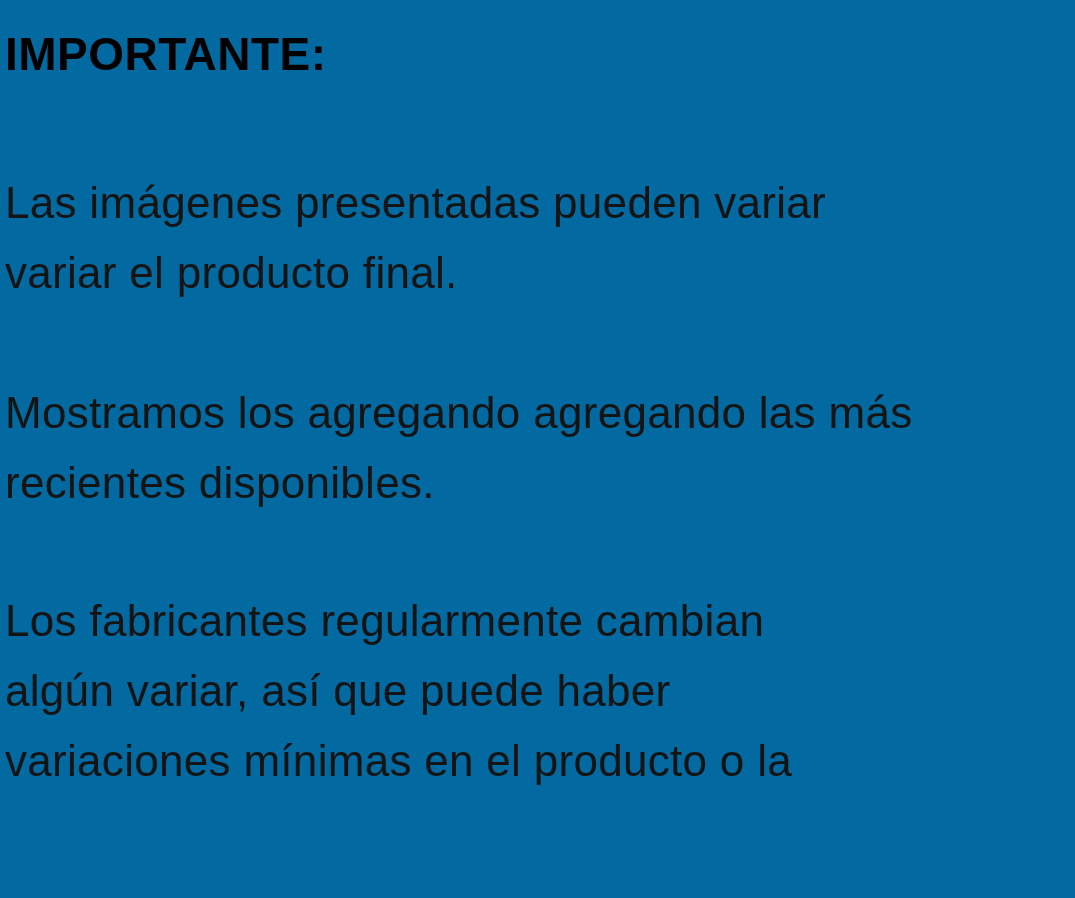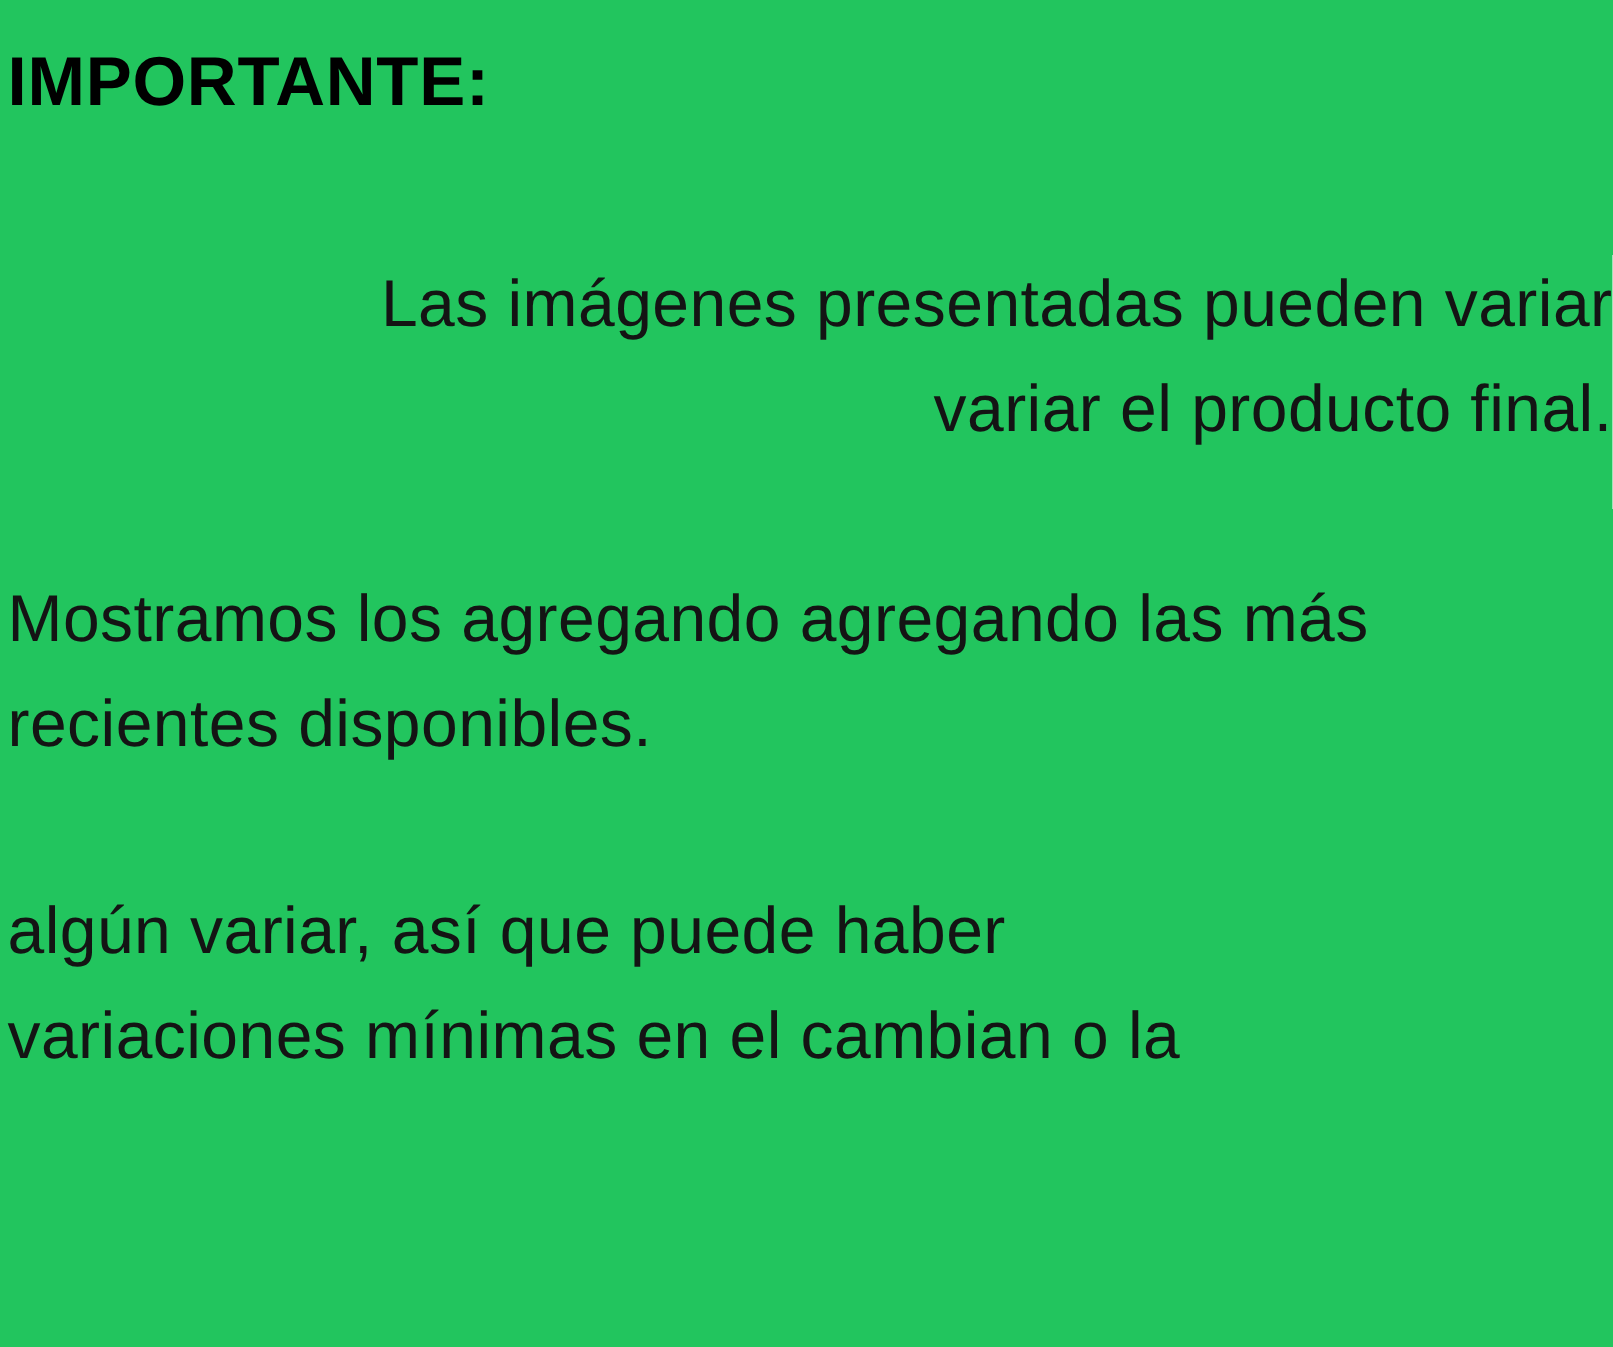--- a/index.html
+++ b/index.html
@@ -11,41 +11,41 @@
     width: 1075px;
     height: 898px;
     overflow: hidden;
     font-family: "Liberation Sans", "DejaVu Sans", sans-serif;
     -webkit-font-smoothing: antialiased;
   }
   .page {
     position: relative;
     width: 1075px;
     height: 898px;
-    background: #22c55e;
+    background: #0369a1;
     box-sizing: border-box;
     padding: 26px 0 0 5px;
   }
   .heading {
     margin: 0;
     font-size: 46px;
     line-height: 56px;
     font-weight: 800;
     letter-spacing: 0.5px;
     color: #000000;
   }
   .para {
     margin: 0;
     font-size: 44px;
     font-weight: 300;
     letter-spacing: 0.3px;
     color: #141414;
     line-height: 70px;
   }
-  .para-1 { margin-top: 86px; text-align: right; }
+  .para-1 { margin-top: 86px; }
   .para-2 { margin-top: 70px; }
   .para-3 { margin-top: 68px; }
   .line {
     display: block;
     white-space: nowrap;
   }
 </style>
 </head>
 <body>
 
@@ -57,17 +57,18 @@
     <span class="line">Las imágenes presentadas pueden variar</span>
     <span class="line">variar el producto final.</span>
   </p>
 
   <p class="para para-2">
     <span class="line">Mostramos los agregando agregando las más</span>
     <span class="line">recientes disponibles.</span>
   </p>
 
   <p class="para para-3">
+    <span class="line">Los fabricantes regularmente cambian</span>
     <span class="line">algún variar, así que puede haber</span>
-    <span class="line">variaciones mínimas en el cambian o la</span>
+    <span class="line">variaciones mínimas en el producto o la</span>
   </p>
 
 </div>
 
 </body></html>

